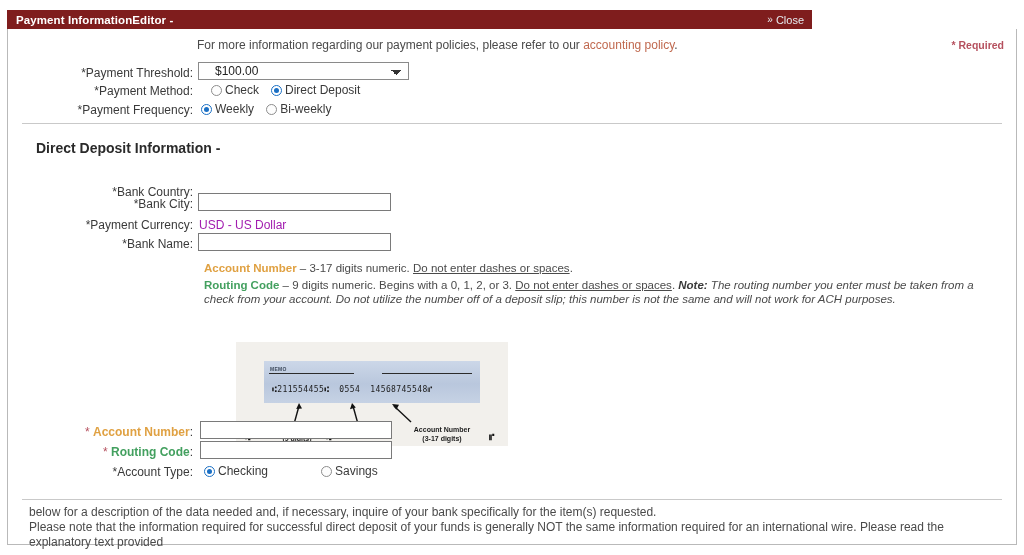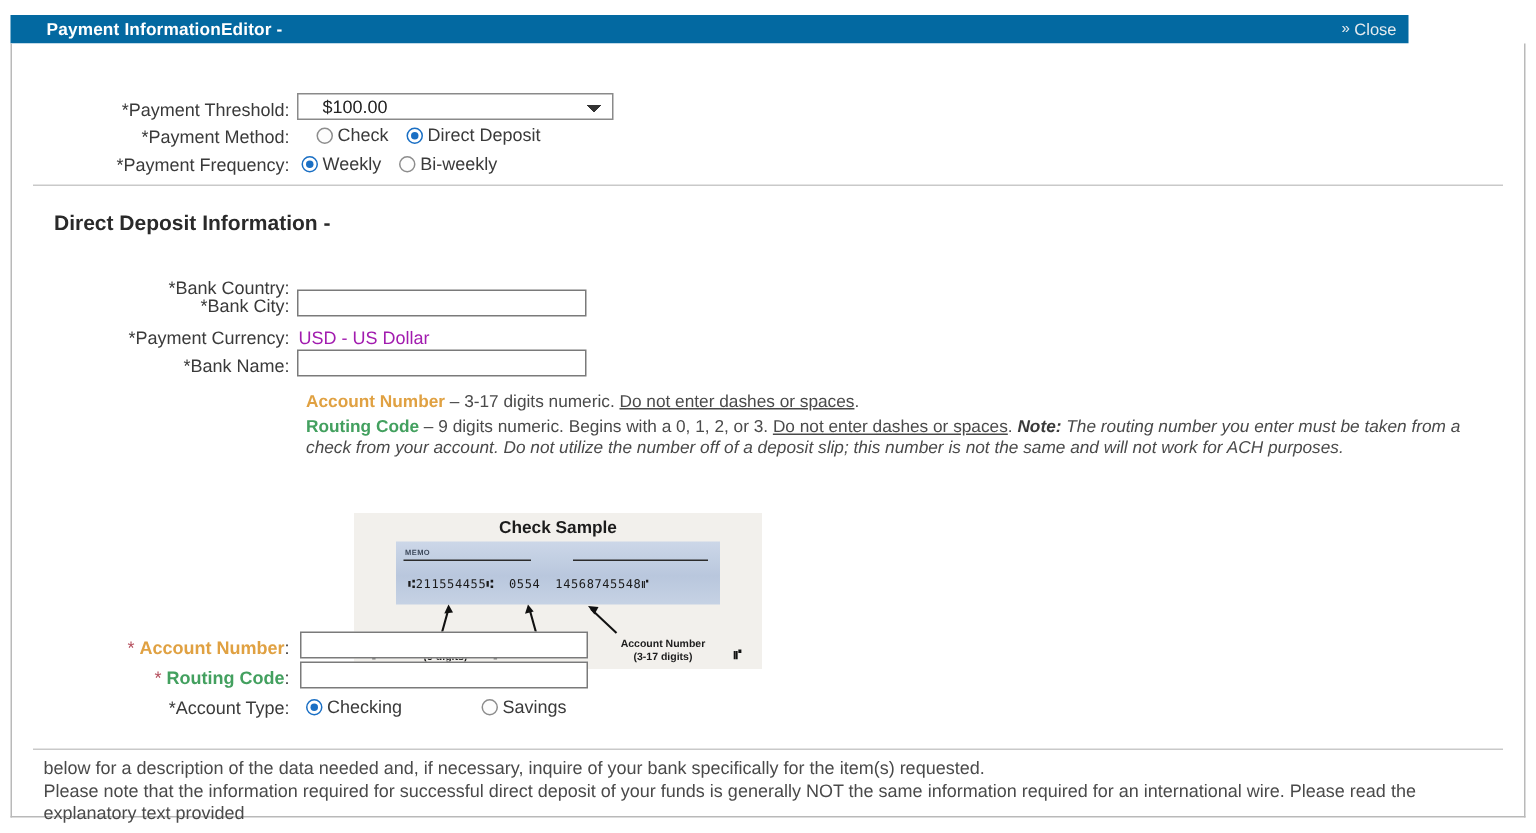--- a/index.html
+++ b/index.html
@@ -20,28 +20,28 @@
     overflow: hidden;
     background: #ffffff;
     box-sizing: border-box;
   }
 
   
   .titlebar {
     position: absolute;
     left: 7px;
     top: 10px;
-    width: 932px;
+    width: 805px;
     height: 19px;
-    background: #0369a1;
+    background: #7f1d1d;
     display: flex;
     align-items: center;
     justify-content: space-between;
     box-sizing: border-box;
-    padding: 0 8px 0 24px;
+    padding: 0 8px 0 9px;
   }
   .titlebar-title {
     color: #ffffff;
     font-size: 11.5px;
     font-weight: bold;
     letter-spacing: 0.1px;
     white-space: nowrap;
   }
   .titlebar-close {
     color: #e6ebef;
@@ -315,20 +315,24 @@
   <div class="titlebar">
     <div class="titlebar-title">Payment InformationEditor -</div>
     <div class="titlebar-close">
       <span class="chev">»</span>
       <span>Close</span>
     </div>
   </div>
 
   <div class="panel">
 
+    <div class="intro-row">
+      <div class="intro-text"><span>For more information regarding our payment policies, please refer to our </span><a class="intro-link">accounting policy</a><span>.</span></div>
+      <div class="required-note">* Required</div>
+    </div>
 
     <div class="lab-wrap" style="left:60px; top:37px; width:125px;">*Payment Threshold:</div>
     <select class="ctl" style="position:absolute; left:190px; top:33px; width:211px;">
       <option>$100.00</option>
     </select>
 
     <div class="lab-wrap" style="left:60px; top:55px; width:125px;">*Payment Method:</div>
     <div class="radio-group" style="left:203px; top:54px;">
       <label class="radio-item">
         <span class="radio"></span>
@@ -369,21 +373,20 @@
 
     <div class="explain" style="left:196px; top:232px; width:790px;">
       <span class="acct-kw">Account Number</span><span> – 3-17 digits numeric. </span><span class="u">Do not enter dashes or spaces</span><span>.</span>
     </div>
 
     <div class="explain" style="left:196px; top:249px; width:790px;">
       <span class="rout-kw">Routing Code</span><span> – 9 digits numeric. Begins with a 0, 1, 2, or 3. </span><span class="u">Do not enter dashes or spaces</span><span>. </span><span class="note-b">Note:</span><span class="ital"> The routing number you enter must be taken from a check from your account. Do not utilize the number off of a deposit slip; this number is not the same and will not work for ACH purposes.</span>
     </div>
 
     <div class="check-wrap">
-      <div class="check-title">Check Sample</div>
       <div class="check-body">
         <div class="memo-label">MEMO</div>
         <div class="memo-line"></div>
         <div class="sig-line"></div>
         <div class="micr"><span>⑆211554455⑆</span><span class="micr-gap"></span><span>0554</span><span class="micr-gap"></span><span>14568745548⑈</span></div>
       </div>
 
       <svg style="position:absolute; left:0; top:0; width:272px; height:104px;">
         <line x1="58" y1="82" x2="63" y2="64" stroke="#111" stroke-width="1.4"></line>
         <polygon points="63,61 60.2,67 66,66.4" fill="#111"></polygon>

